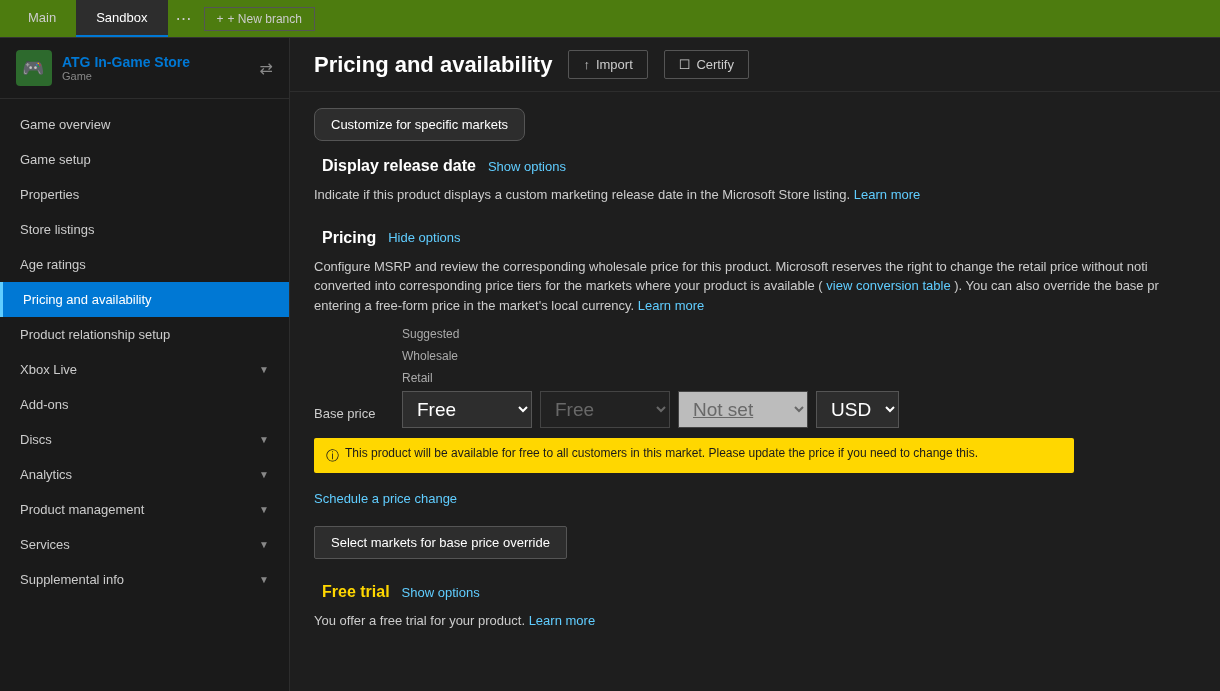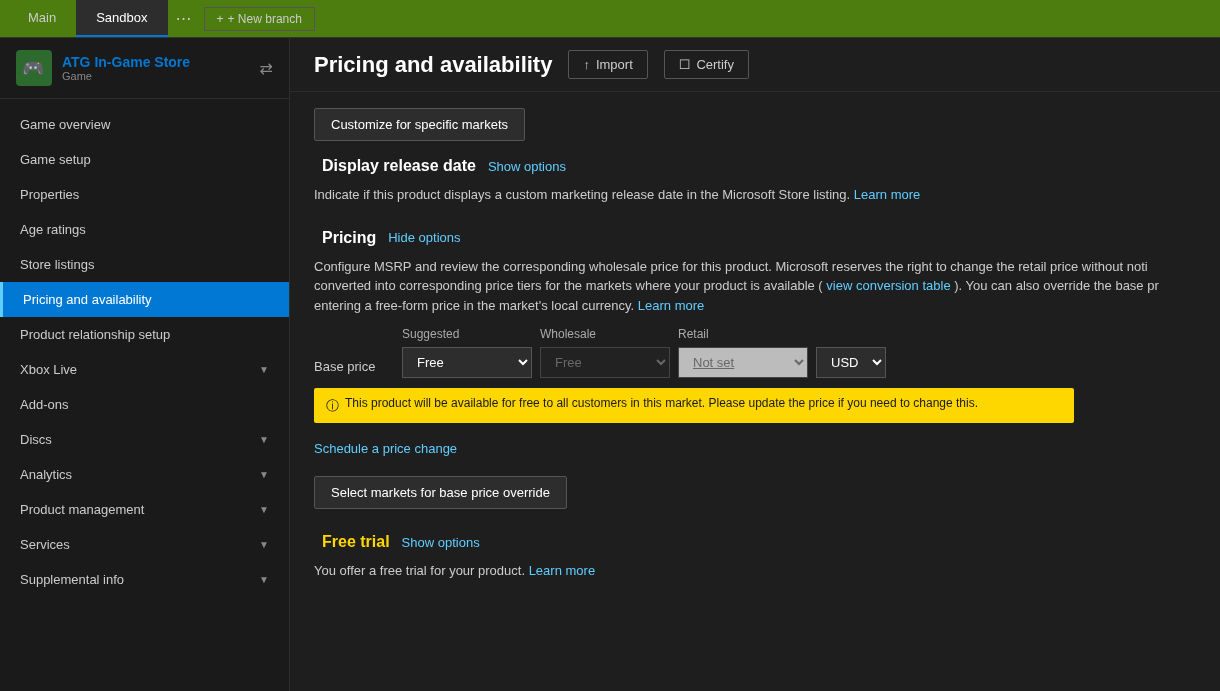--- a/index.html
+++ b/index.html
@@ -169,21 +169,21 @@
     
     .customize-btn {
       display: inline-block;
       padding: 8px 16px;
       background: #2d2d2d;
       border: 1px solid #555;
       color: #ffffff;
       font-size: 13px;
       cursor: pointer;
       margin: 16px 0;
-      border-radius: 2px;
+      border-radius: 8px;
     }
 
     
     .section { margin-bottom: 24px; }
     .section-header {
       display: flex;
       align-items: center;
       gap: 12px;
       margin-bottom: 10px;
       margin-left: 8px;
@@ -211,21 +211,21 @@
       color: #cccccc;
       min-width: 80px;
       padding-top: 8px;
     }
 
     select {
       background: #2d2d2d;
       border: 1px solid #555;
       color: #ffffff;
       padding: 6px 10px;
-      font-size: 13px;
+      font-size: 19px;
       cursor: pointer;
       min-width: 120px;
     }
 
     .select-suggested { min-width: 130px; }
     .select-wholesale { min-width: 130px; background: #252525; color: #888; }
     .select-retail { min-width: 130px; background: #ffffff; color: #888; text-decoration: underline; }
     .select-currency { min-width: 70px; }
 
     
@@ -318,24 +318,24 @@
       <div class="nav-item">
         <span>Game overview</span>
       </div>
       <div class="nav-item">
         <span>Game setup</span>
       </div>
       <div class="nav-item">
         <span>Properties</span>
       </div>
       <div class="nav-item">
+        <span>Store listings</span>
+      </div>
+      <div class="nav-item">
         <span>Age ratings</span>
-      </div>
-      <div class="nav-item">
-        <span>Store listings</span>
       </div>
       <div class="nav-item active">
         <span>Pricing and availability</span>
       </div>
       <div class="nav-item">
         <span>Product relationship setup</span>
       </div>
       <div class="nav-item">
         <span>Xbox Live</span>
         <span class="chevron">▼</span>
@@ -406,21 +406,21 @@
           <span>Configure MSRP and review the corresponding wholesale price for this product. Microsoft reserves the right to change the retail price without noti</span>
           <span>converted into corresponding price tiers for the markets where your product is available (</span>
           <a class="section-link">view conversion table</a>
           <span>). You can also override the base pr</span>
           <br>
           <span>entering a free-form price in the market's local currency.</span>
           <a class="section-link">Learn more</a>
         </p>
 
         
-        <div style="display:flex; gap:8px; margin-left:88px; margin-top:12px;">
+        <div style="display:flex; gap:8px; margin-left:88px; margin-top:12px;flex-direction:column;">
           <div style="min-width:130px; font-size:12px; color:#aaa;">Suggested</div>
           <div style="min-width:130px; font-size:12px; color:#aaa;">Wholesale</div>
           <div style="min-width:130px; font-size:12px; color:#aaa;">Retail</div>
         </div>
 
         
         <div class="pricing-row" style="margin-top:6px; align-items:center; gap:8px;">
           <span class="base-price-label">Base price</span>
           <div class="pricing-selects">
             <select class="select-suggested">

